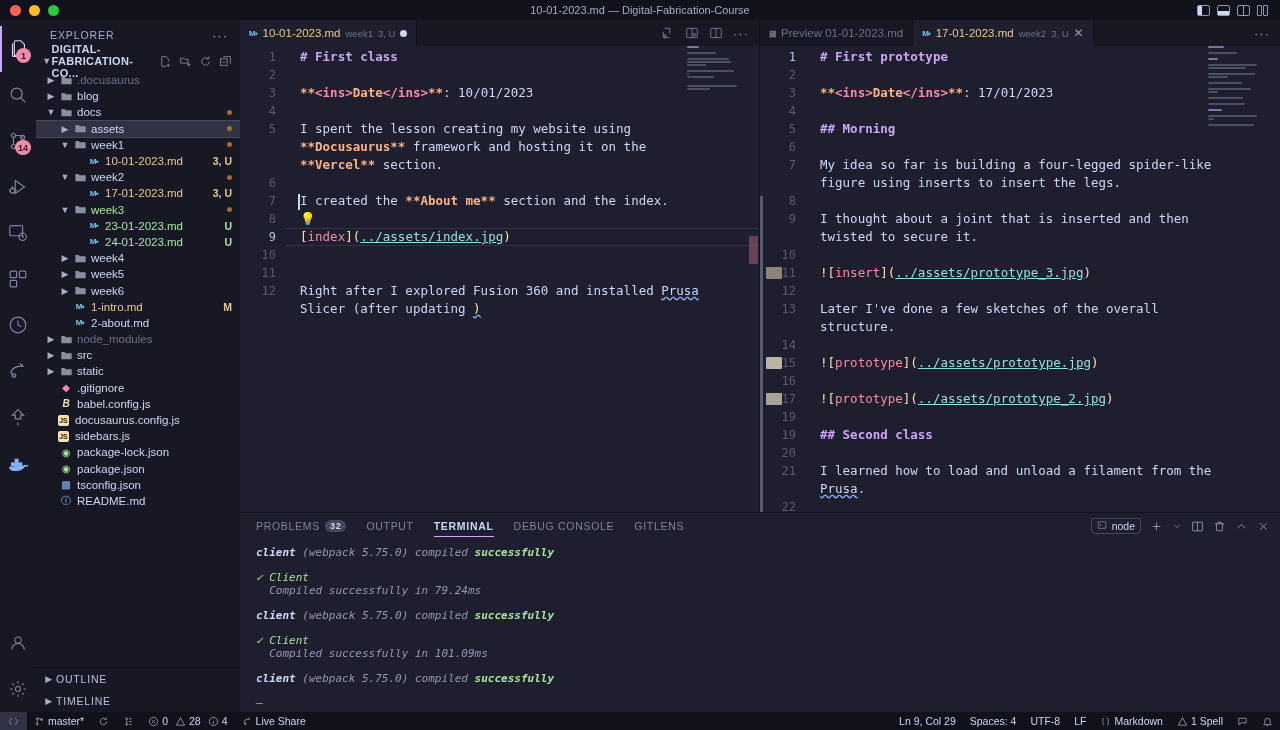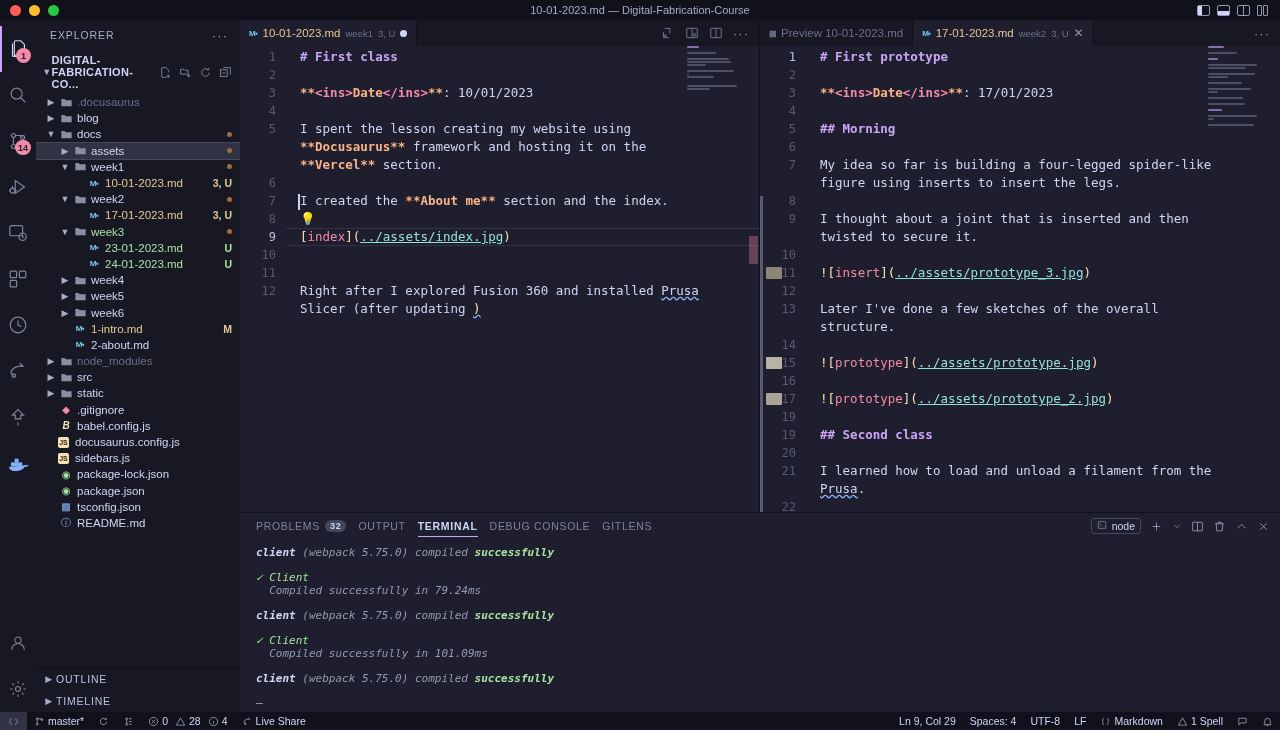--- a/index.html
+++ b/index.html
@@ -45,21 +45,21 @@
   .ab-item svg { stroke: #7f849c; fill: none; stroke-width: 1.3; }
   .ab-item.active svg { stroke: #cdd6f4; }
   .badge {
     position: absolute; right: 5px; bottom: 9px; min-width: 15px; height: 15px;
     border-radius: 8px; background: #f38ba8; color: #1e1e2e; font-size: 9px;
     display: flex; align-items: center; justify-content: center; font-weight: bold; padding: 0 3px;
   }
   .ab-spacer { flex: 1; }
 
   
-  .sidebar { width: 204px; background: #181825; display: flex; flex-direction: column; flex: 0 0 204px; gap: 11px; }
+  .sidebar { width: 204px; background: #181825; display: flex; flex-direction: column; flex: 0 0 204px; }
   .sb-head {
     height: 30px; display: flex; align-items: center; padding: 0 6px 0 14px;
     font-size: 10.5px; letter-spacing: .9px; color: #a6adc8; text-transform: uppercase;
   }
   .sb-head .dots { margin-left: auto; color: #a6adc8; font-size: 13px; padding-right: 6px; letter-spacing: 1px;}
   .sb-root {
     height: 22px; display: flex; align-items: center; padding-left: 6px;
     font-size: 11px; font-weight: bold; color: #cdd6f4; letter-spacing: .3px;
   }
   .chev { width: 14px; text-align:center; font-size:9px; color:#a6adc8; display:inline-block; }
@@ -127,21 +127,21 @@
   .hl-plain { color:#cdd6f4; }
   .underline-err { text-decoration: underline wavy #89b4fa; text-decoration-skip-ink:none;}
   .cur-line-border { position:absolute; left:46px; right:0; height:18px; border-top:1px solid #313244; border-bottom:1px solid #313244; }
   .minimap { position:absolute; right:14px; top:0; width:58px; bottom:0; opacity:.6; }
   .mmline { height:2px; margin-bottom:1px; border-radius:1px; }
   .img-thumb { position:absolute; left:6px; width:16px; height:12px; border-radius:1px; }
   .cursor-caret { position:absolute; width:2px; height:16px; background:#cdd6f4; }
 
   
   .panel { height: 200px; background: #1e1e2e; border-top: 1px solid #11111b; display: flex; flex-direction: column; flex: 0 0 200px;}
-  .panel-head { height: 26px; display: flex; align-items: center; padding: 0 10px 0 16px; gap: 12px; }
+  .panel-head { height: 26px; display: flex; align-items: center; padding: 0 10px 0 16px; gap: 20px; }
   .ptab { font-size: 10.5px; letter-spacing: .7px; color: #7f849c; text-transform: uppercase; cursor: pointer; position: relative; height:26px; display:flex; align-items:center; gap:5px;}
   .ptab.active { color: #cdd6f4; font-weight: bold; }
   .ptab.active::after { content:''; position:absolute; left:0; right:0; bottom:2px; height:1.5px; background:#cba6f7; }
   .pcount { background:#45475a; color:#cdd6f4; border-radius:9px; font-size:9px; padding:1px 5px; font-weight:bold;}
   .panel-actions { margin-left: auto; display: flex; align-items: center; gap: 9px; }
   .panel-actions svg { stroke:#bac2de; fill:none; stroke-width:1.2;}
   .term-sel { display:flex; align-items:flex-start; gap:5px; font-size:10.5px; color:#cdd6f4; border:1px solid #45475a; border-radius:3px; padding:1px 5px;}
   .term-body {
     flex:1; padding: 8px 0 0 16px; overflow:hidden;
     font-family: "DejaVu Sans Mono","Liberation Mono", monospace; font-size: 11px; line-height: 12.6px; color:#bac2de;
@@ -580,21 +580,21 @@
               </div>
               <div class="cursor-caret" style="left: 58px; top: 148px;"></div>
               <div style="position: absolute; right: 1px; width: 9px; height: 28px; background: rgba(243, 139, 168, 0.333); top: 190px;"></div>
             </div>
         </div>
 
         <div class="group right">
           <div class="tabbar">
             <div class="tab">
               <span class="ticon prev">▦</span>
-              <span class="fname">Preview 10-01-2023.md</span>
+              <span class="fname">Preview 01-01-2023.md</span>
             </div>
             <div class="tab active">
               <span class="ticon">M▪</span>
               <span class="fname">17-01-2023.md</span>
               <span class="desc">week2</span>
               <span class="desc">3, U</span>
               <span class="xclose">✕</span>
             </div>
             <div class="tabactions">
               <span class="dots">···</span>

